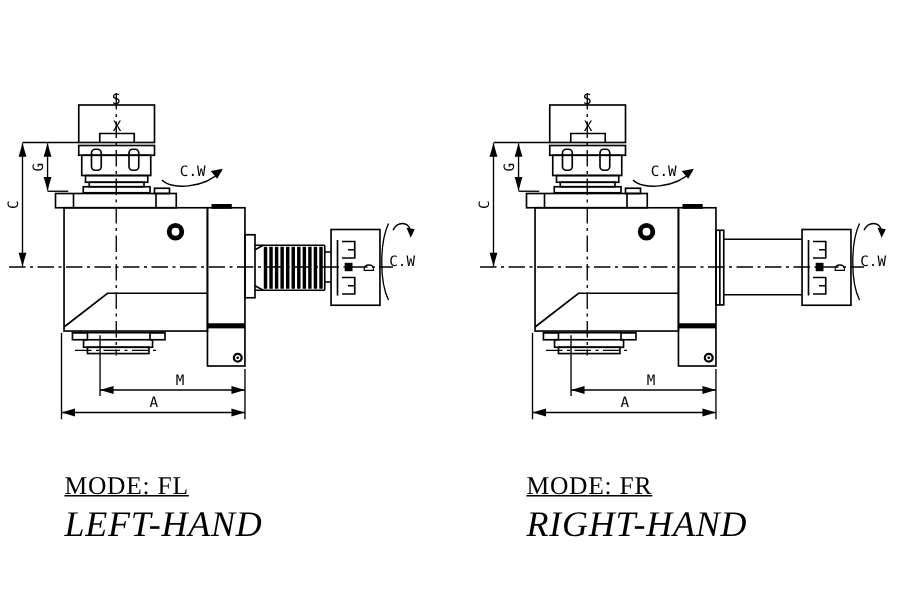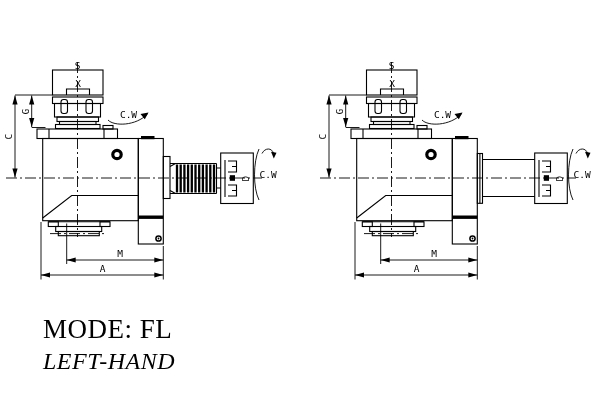--- a/index.html
+++ b/index.html
@@ -10,21 +10,21 @@
   #svgR{left:314px;}
   .ln{fill:none;stroke:#000;stroke-width:1.1;}
   .fl{fill:#000;stroke:none;}
   .cl{fill:none;stroke:#000;stroke-width:0.9;stroke-dasharray:11,3,2,3;}
   .thr{fill:none;stroke:#000;stroke-width:2.3;}
   .dimln{fill:none;stroke:#000;stroke-width:0.9;}
   text.dim{font-family:"DejaVu Sans Mono",monospace;font-size:9.5px;fill:#000;}
   .caption{position:absolute;top:314px;color:#000;}
   #capL{left:43px;}
   #capR{left:351px;}
-  .caption .mode{font-family:"Liberation Serif",serif;font-size:27px;letter-spacing:.5px;}
+  .caption .mode{font-family:"Liberation Serif",serif;font-size:17px;letter-spacing:.5px;text-decoration:underline;}
   .caption .hand{font-family:"Liberation Serif",serif;font-style:italic;font-size:24px;
                  letter-spacing:.5px;margin-top:3px;}
 </style>
 </head>
 <body>
 
 <div class="screen">
 
   <svg id="svgL" class="drawing" width="300" height="300" viewBox="0 0 300 300">
     <defs>
@@ -264,14 +264,18 @@
       <line class="dimln" x1="41" y1="222" x2="41" y2="279.5"></line>
       <line class="dimln" x1="41" y1="275" x2="163.3" y2="275" marker-start="url(#arwR)" marker-end="url(#arwR)"></line>
       <text class="dim" x="102.5" y="271.5" text-anchor="middle">A</text>
     </g>
   </svg>
 
   <div id="capL" class="caption">
     <div class="mode">MODE: FL</div>
     <div class="hand">LEFT-HAND</div>
   </div>
+  <div id="capR" class="caption">
+    <div class="mode">MODE: FR</div>
+    <div class="hand">RIGHT-HAND</div>
+  </div>
 
 </div>
 
 </body></html>

